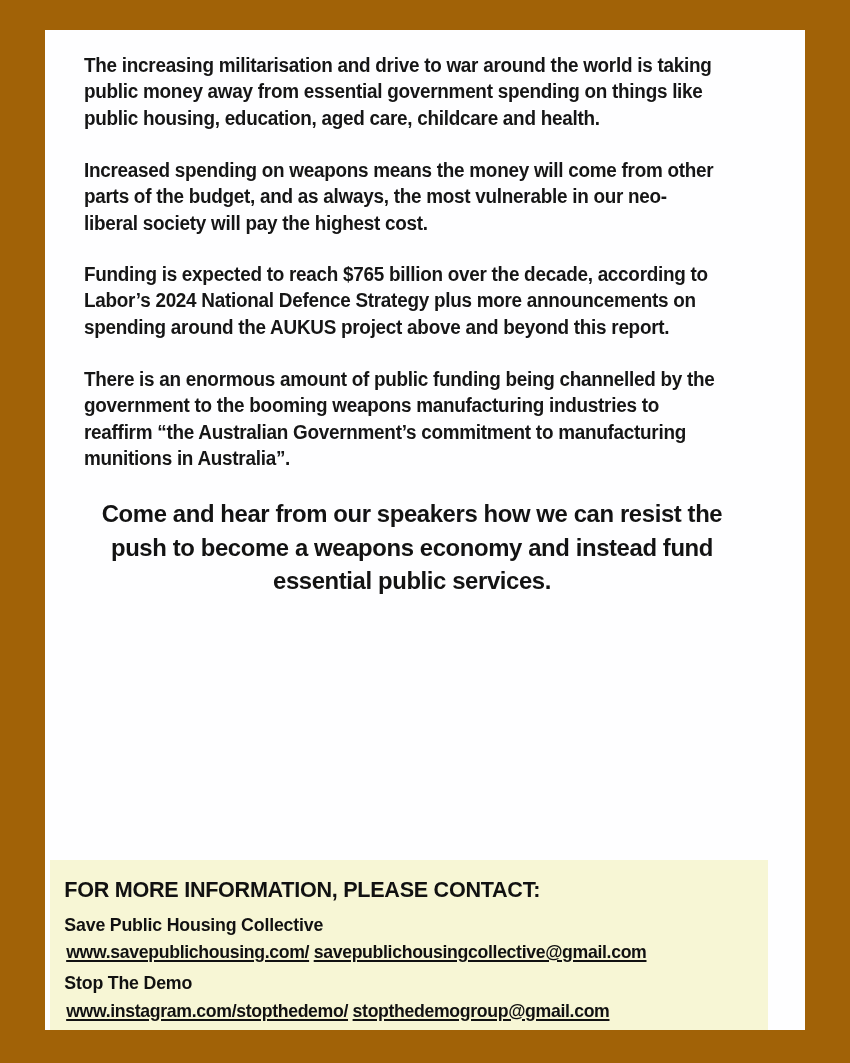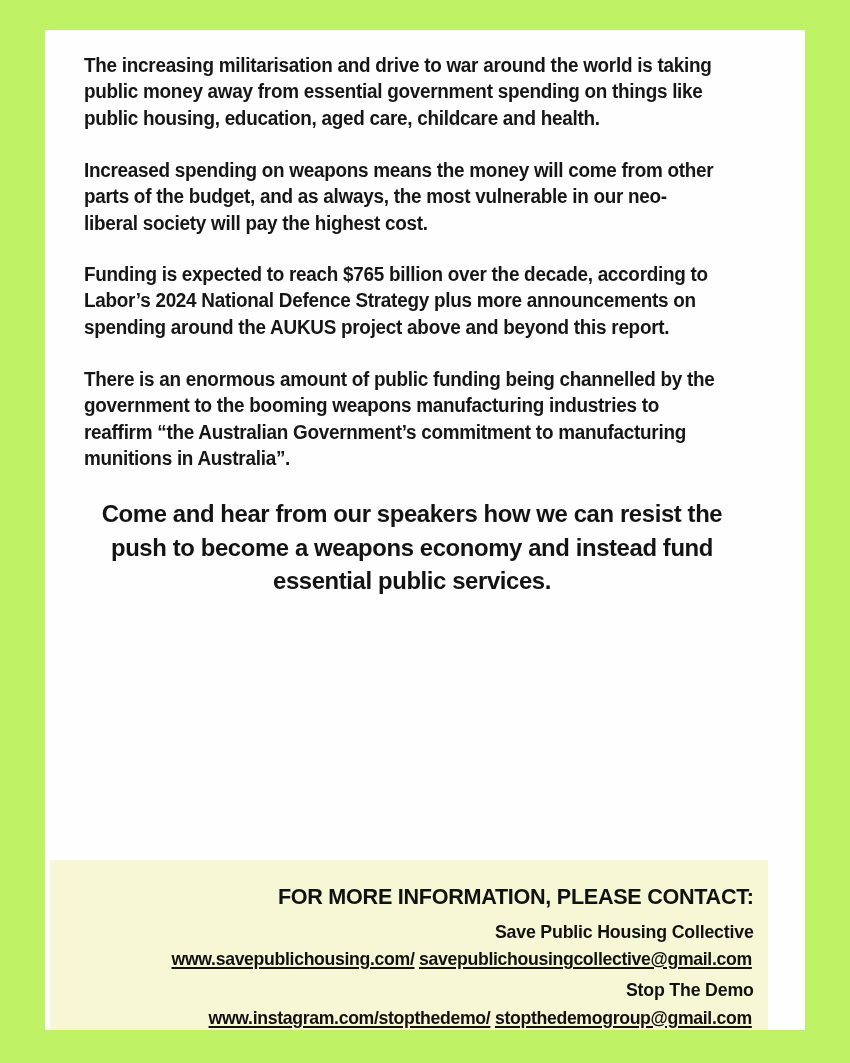--- a/index.html
+++ b/index.html
@@ -12,21 +12,21 @@
     height: 1063px;
     font-family: "Liberation Sans", "DejaVu Sans", sans-serif;
     color: #1a1a1a;
     overflow: hidden;
   }
 
   .flyer {
     position: relative;
     width: 850px;
     height: 1063px;
-    background: #bef264;
+    background: #a16207;
     box-sizing: border-box;
   }
 
   
   .page-sheet {
     position: absolute;
     left: 45px;
     top: 30px;
     width: 760px;
     height: 1000px;
@@ -93,22 +93,22 @@
 
   
   .footer {
     position: absolute;
     left: 50px;
     top: 860px;
     width: 718px;
     height: 170px;
     background: #f7f6d5;
     box-sizing: border-box;
-    padding-top: 23px;
-    text-align: right;
+    padding-top: 16px;
+    text-align: left;
   }
   .footer-heading {
     font-size: 22.5px;
     font-weight: 700;
     letter-spacing: -0.3px;
     color: #111111;
     line-height: 1.2;
     transform: scaleX(0.96);
   }
   .footer-org {

